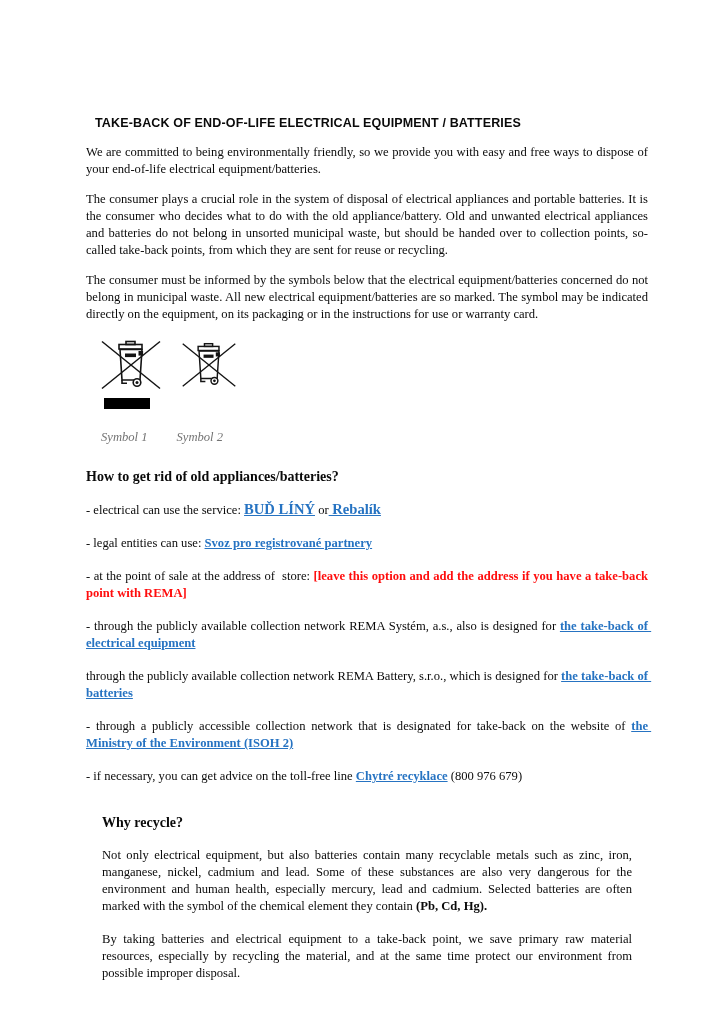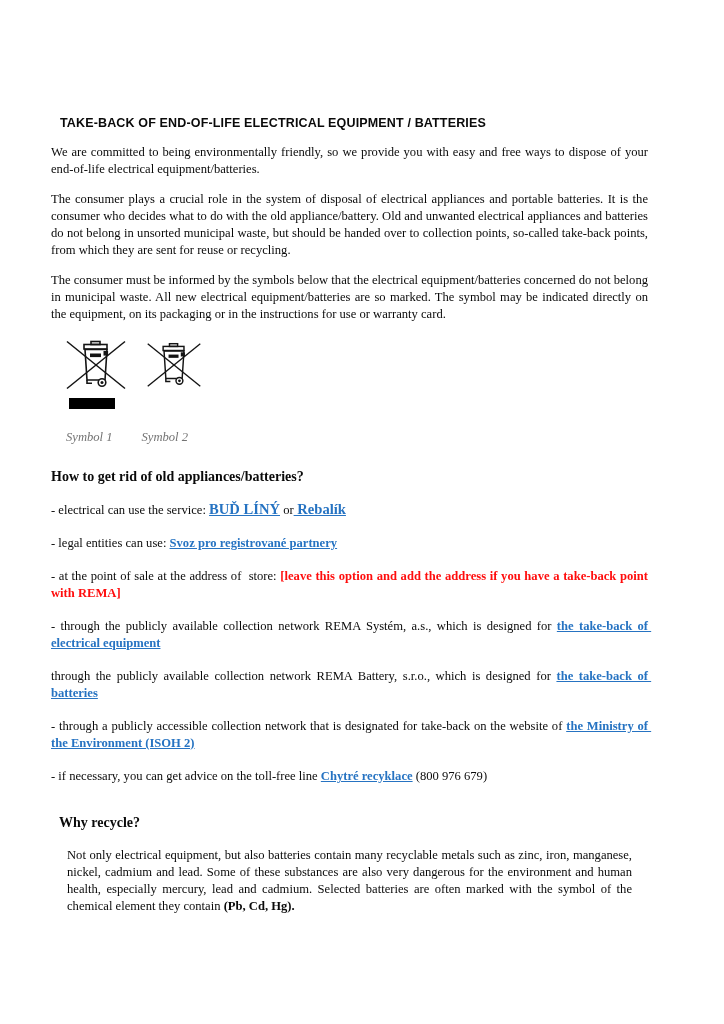--- a/index.html
+++ b/index.html
@@ -7,21 +7,21 @@
     --red-color:#ff0d0d;
     --text-color:#0a0a0a;
   }
   *{box-sizing:border-box;}
   html,body{margin:0;padding:0;}
   body{
     width:724px;height:1024px;background:#ffffff;overflow:hidden;
     font-family:"Liberation Serif","DejaVu Serif",serif;
     color:var(--text-color);
   }
-  .page{padding:115px 76px 0 51px;}
+  .page{padding:115px 76px 0 86px;}
   .doc-title{
     font-family:"Liberation Sans","DejaVu Sans",sans-serif;
     font-weight:bold;font-size:12.5px;letter-spacing:0.15px;
     margin:0 0 0 9px;line-height:16px;
   }
   .p{
     font-size:12.6px;line-height:17px;text-align:justify;
     margin:13px 0 0 0;
   }
   .seg{white-space:pre-wrap;}
@@ -34,21 +34,21 @@
   .bin{position:absolute;top:0;width:64px;height:50px;}
   .bin-1{left:0;}
   .bin-2{left:81px;}
   .black-bar{margin:8px 0 0 18px;width:46px;height:11px;background:#000;}
   .symbol-labels{margin:21px 0 0 15px;font-style:italic;font-size:12.6px;color:#737373;}
   .symbol-labels .lbl2{margin-left:29px;}
   
   .sec-heading{font-weight:bold;font-size:14px;margin:23px 0 0 0;line-height:17px;}
   .bullet{margin-top:16px;}
   .why{margin-top:29px;}
-  .why .sec-heading{margin:8px;font-family:Liberation Serif, serif;}
+  .why .sec-heading{margin:16px;font-family:Liberation Serif, serif;}
   .why .p{margin:16px;}
 </style>
 </head>
 <body>
 
 <div class="page">
 
   <h1 class="doc-title">TAKE-BACK OF END-OF-LIFE ELECTRICAL EQUIPMENT / BATTERIES</h1>
 
   <p class="p">We are committed to being environmentally friendly, so we provide you with easy and free ways to dispose of your end-of-life electrical equipment/batteries.</p>
@@ -93,23 +93,24 @@
 
   <div class="symbol-labels">
     <span class="lbl1">Symbol 1</span><span class="lbl2">Symbol 2</span>
   </div>
 
   <h2 class="sec-heading">How to get rid of old appliances/batteries?</h2>
 
   <p class="p bullet"><span class="seg plain">- electrical can use the service: </span><a class="seg link-large" href="#">BUĎ LÍNÝ</a><span class="seg plain"> or</span><a class="seg link-large" href="#"> Rebalík</a></p>
   <p class="p bullet"><span class="seg plain">- legal entities can use: </span><a class="seg link" href="#">Svoz pro registrované partnery</a></p>
   <p class="p bullet"><span class="seg plain">- at the point of sale at the address of  store: </span><span class="seg red-bold">[leave this option and add the address if you have a take-back point with REMA]</span></p>
-  <p class="p bullet"><span class="seg plain">- through the publicly available collection network REMA Systém, a.s., which is designed for </span><a class="seg link" href="#">the take-back of electrical equipment</a></p>
+  <p class="p bullet"><span class="seg plain">- through the publicly available collection network REMA Systém, a.s., also is designed for </span><a class="seg link" href="#">the take-back of electrical equipment</a></p>
   <p class="p bullet"><span class="seg plain">through the publicly available collection network REMA Battery, s.r.o., which is designed for </span><a class="seg link" href="#">the take-back of batteries</a></p>
   <p class="p bullet"><span class="seg plain">- through a publicly accessible collection network that is designated for take-back on the website of </span><a class="seg link" href="#">the Ministry of the Environment (ISOH 2)</a></p>
   <p class="p bullet"><span class="seg plain">- if necessary, you can get advice on the toll-free line </span><a class="seg link" href="#">Chytré recyklace</a><span class="seg plain"> (800 976 679)</span></p>
 
   <div class="why">
     <h2 class="sec-heading">Why recycle?</h2>
     <p class="p"><span class="seg plain">Not only electrical equipment, but also batteries contain many recyclable metals such as zinc, iron, manganese, nickel, cadmium and lead. Some of these substances are also very dangerous for the environment and human health, especially mercury, lead and cadmium. Selected batteries are often marked with the symbol of the chemical element they contain </span><span class="seg bold">(Pb, Cd, Hg).</span></p>
+    <p class="p">By taking batteries and electrical equipment to a take-back point, we save primary raw material resources, especially by recycling the material, and at the same time protect our environment from possible improper disposal.</p>
   </div>
 
 </div>
 
 </body></html>

